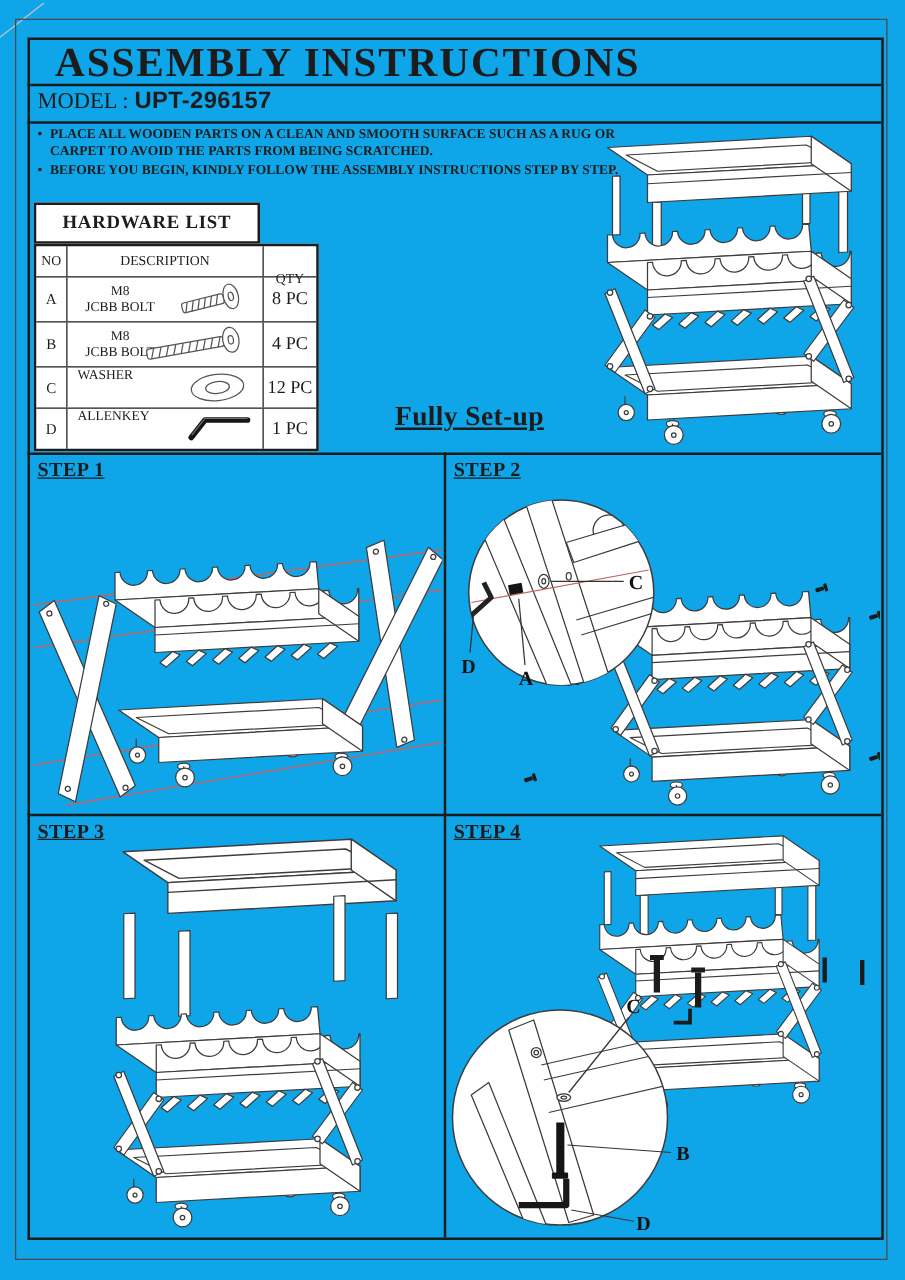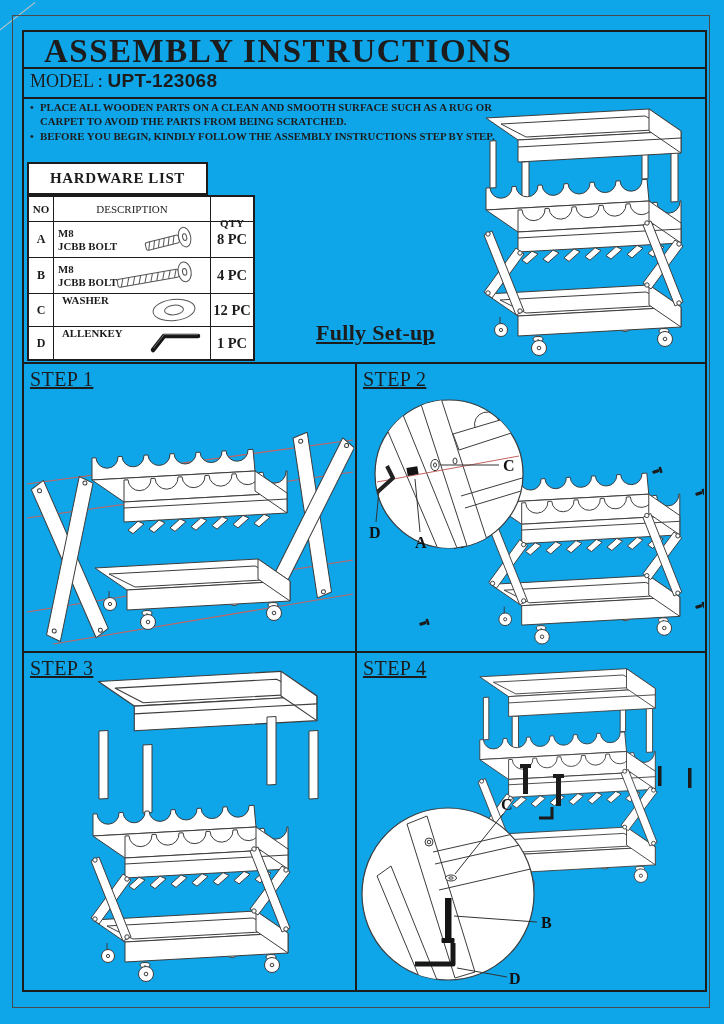--- a/index.html
+++ b/index.html
@@ -22,36 +22,36 @@
   .note-heading{font-size:11.5px;text-decoration:underline;letter-spacing:0.2px;}
   .bullet{font-size:10.8px;line-height:1.28;margin-top:1px;display:flex;}
   .bullet .dot{width:10px;flex:none;}
   
   .hw{left:27px;top:162px;width:230px;height:236px;}
   .hw-title{left:0;top:0;width:177px;height:29px;border:2px solid #1c1c1c;display:flex;align-items:center;justify-content:center;
             font-weight:bold;font-size:15px;letter-spacing:0.6px;background:#fff;}
   .hw-grid{left:0;top:33px;width:224px;border:2px solid #1c1c1c;background:#fff;}
   .hw-row{display:flex;border-top:1.5px solid #1c1c1c;}
   .hw-row:first-child{border-top:none;}
-  .c{display:flex;align-items:center;justify-content:center;font-weight:bold;}
+  .c{display:flex;align-items:center;justify-content:center;font-weight:normal;}
   .c-no{width:24px;border-right:1.5px solid #1c1c1c;font-size:12px;}
   .c-desc{width:156px;border-right:1.5px solid #1c1c1c;position:relative;}
   .c-qty{flex:1;font-size:14.5px;}
   .hw-head{height:24px;}
   .hw-head .c{font-size:11px;}
   .r-a,.r-b{height:35px;}
   .r-c,.r-d{height:32px;}
   .desc-text{position:absolute;left:4px;top:0;height:100%;width:76px;display:flex;flex-direction:column;
-             align-items:flex-start;justify-content:center;font-size:10.8px;line-height:1.2;}
+             align-items:center;justify-content:center;font-size:10.8px;line-height:1.2;}
   .desc-text.single{align-items:flex-start;justify-content:flex-start;padding-left:4px;width:80px;}
   .hw-icon{position:absolute;right:1px;top:50%;transform:translateY(-50%);}
   
   .fully{left:316px;top:320px;font-weight:bold;font-size:22px;text-decoration:underline;letter-spacing:0.3px;text-align:right;}
   
-  .step-label{font-weight:normal;font-size:20px;text-decoration:underline;letter-spacing:0.4px;z-index:5;}
+  .step-label{font-weight:bold;font-size:16px;text-decoration:underline;letter-spacing:0.4px;z-index:5;}
   
   svg{display:block;}
   svg text{font-family:"Liberation Serif",serif;font-weight:bold;font-size:16px;fill:#111;}
 </style>
 </head>
 <body>
 
 <div class="page">
 
   <svg width="0" height="0" style="position:absolute" aria-hidden="true">
@@ -147,21 +147,21 @@
   </svg>
 
   <div class="abs fold-mark"></div>
   <div class="abs outer-border"></div>
   <div class="abs inner-border"></div>
 
   <div class="abs title">ASSEMBLY INSTRUCTIONS</div>
   <div class="abs hline" style="left:22px;top:67px;width:683px;"></div>
   <div class="abs model-row">
     <span class="model-label">MODEL :</span>
-    <span class="model-value">UPT-123068</span>
+    <span class="model-value">UPT-296157</span>
   </div>
   <div class="abs hline" style="left:22px;top:97px;width:683px;"></div>
 
   <div class="abs note">
     <div class="bullet">
       <span class="dot">•</span>
       <span>PLACE ALL WOODEN PARTS ON A CLEAN AND SMOOTH SURFACE SUCH AS A RUG OR CARPET TO AVOID THE PARTS FROM BEING SCRATCHED.</span>
     </div>
     <div class="bullet">
       <span class="dot">•</span>

